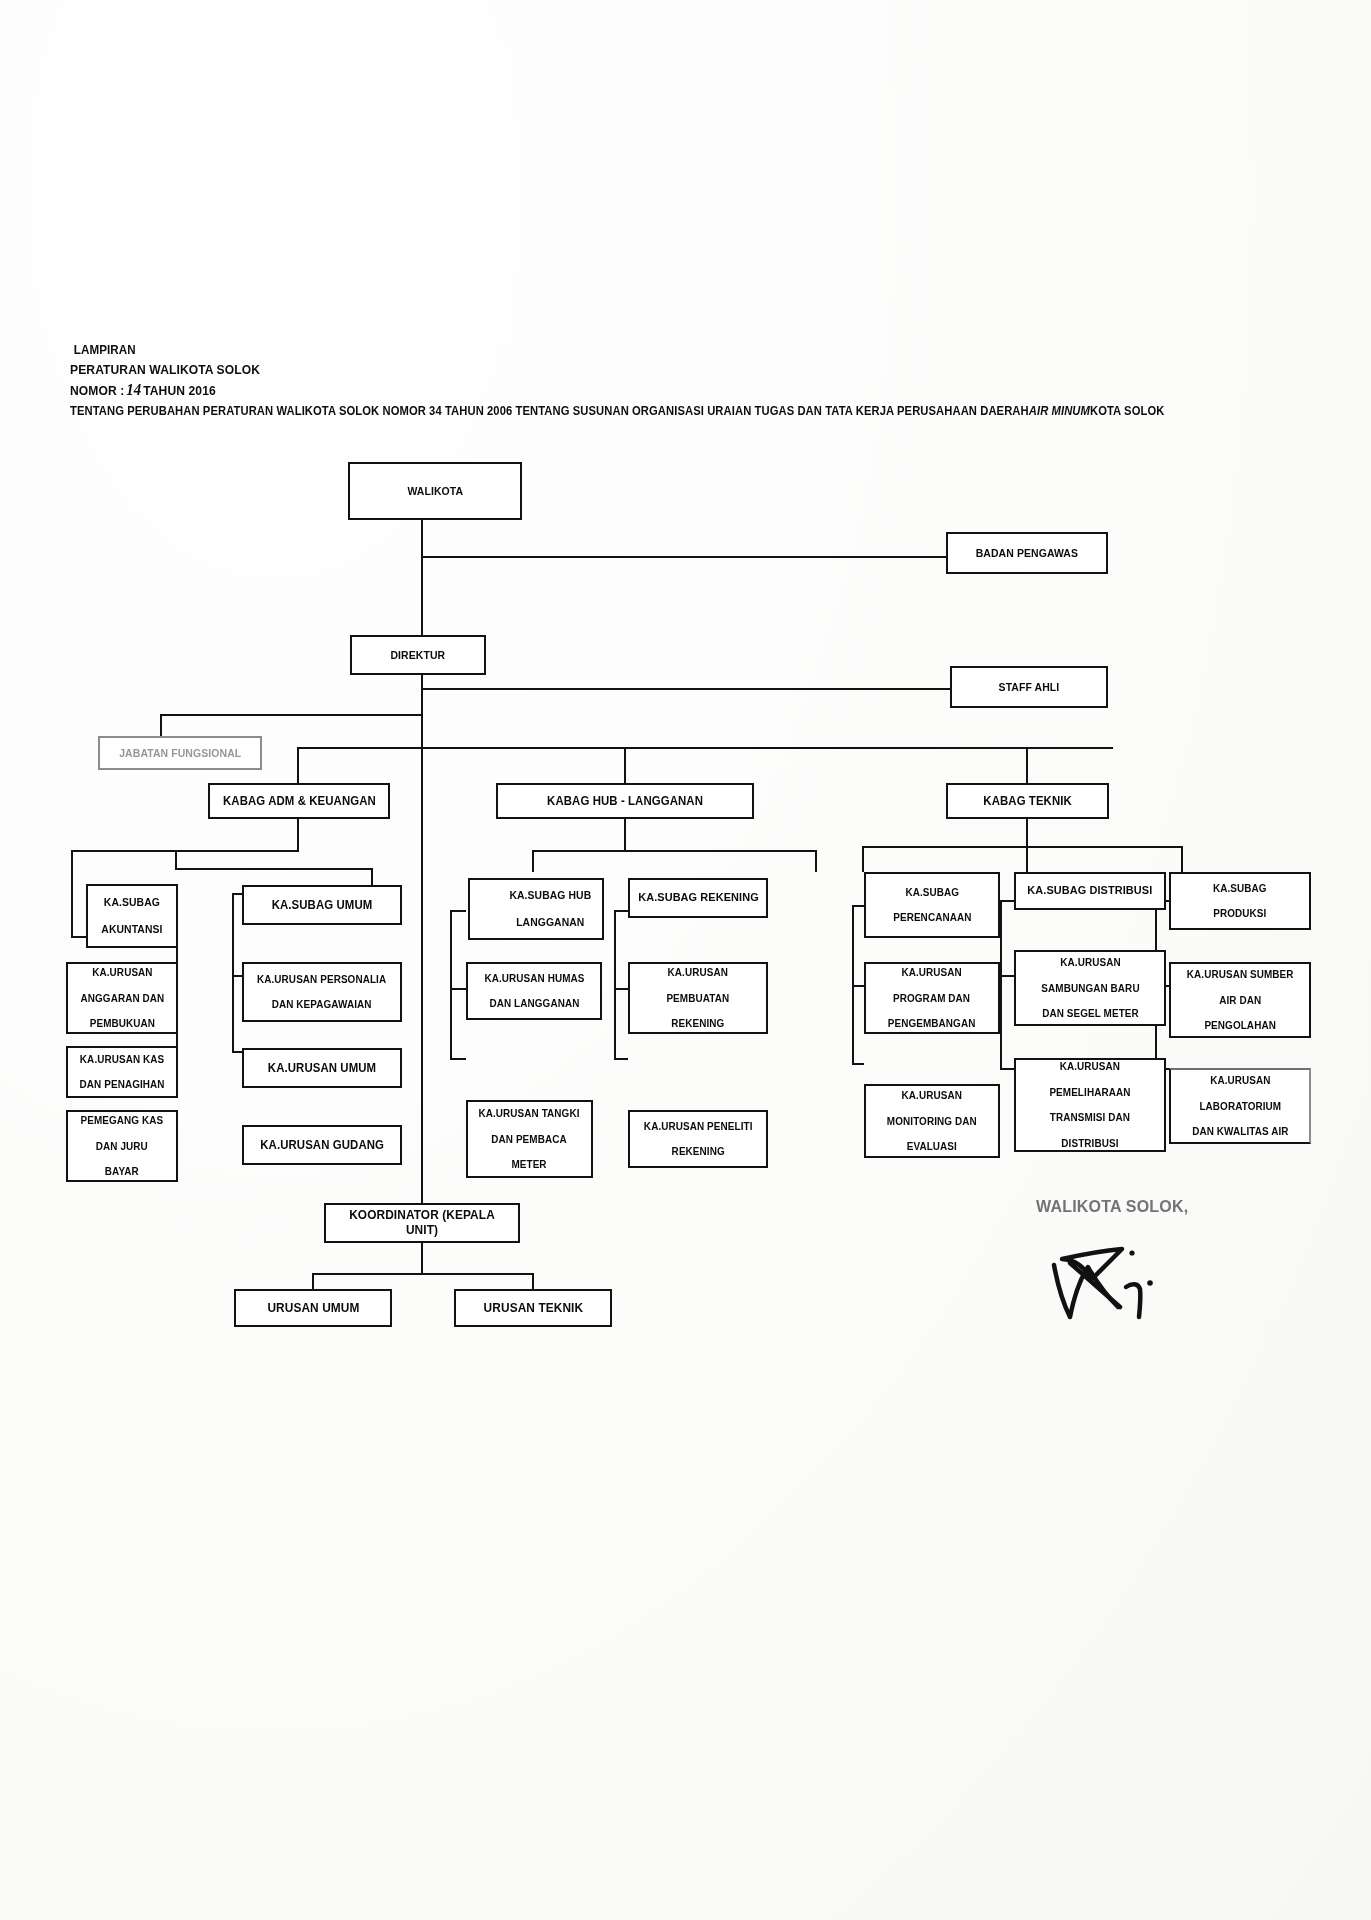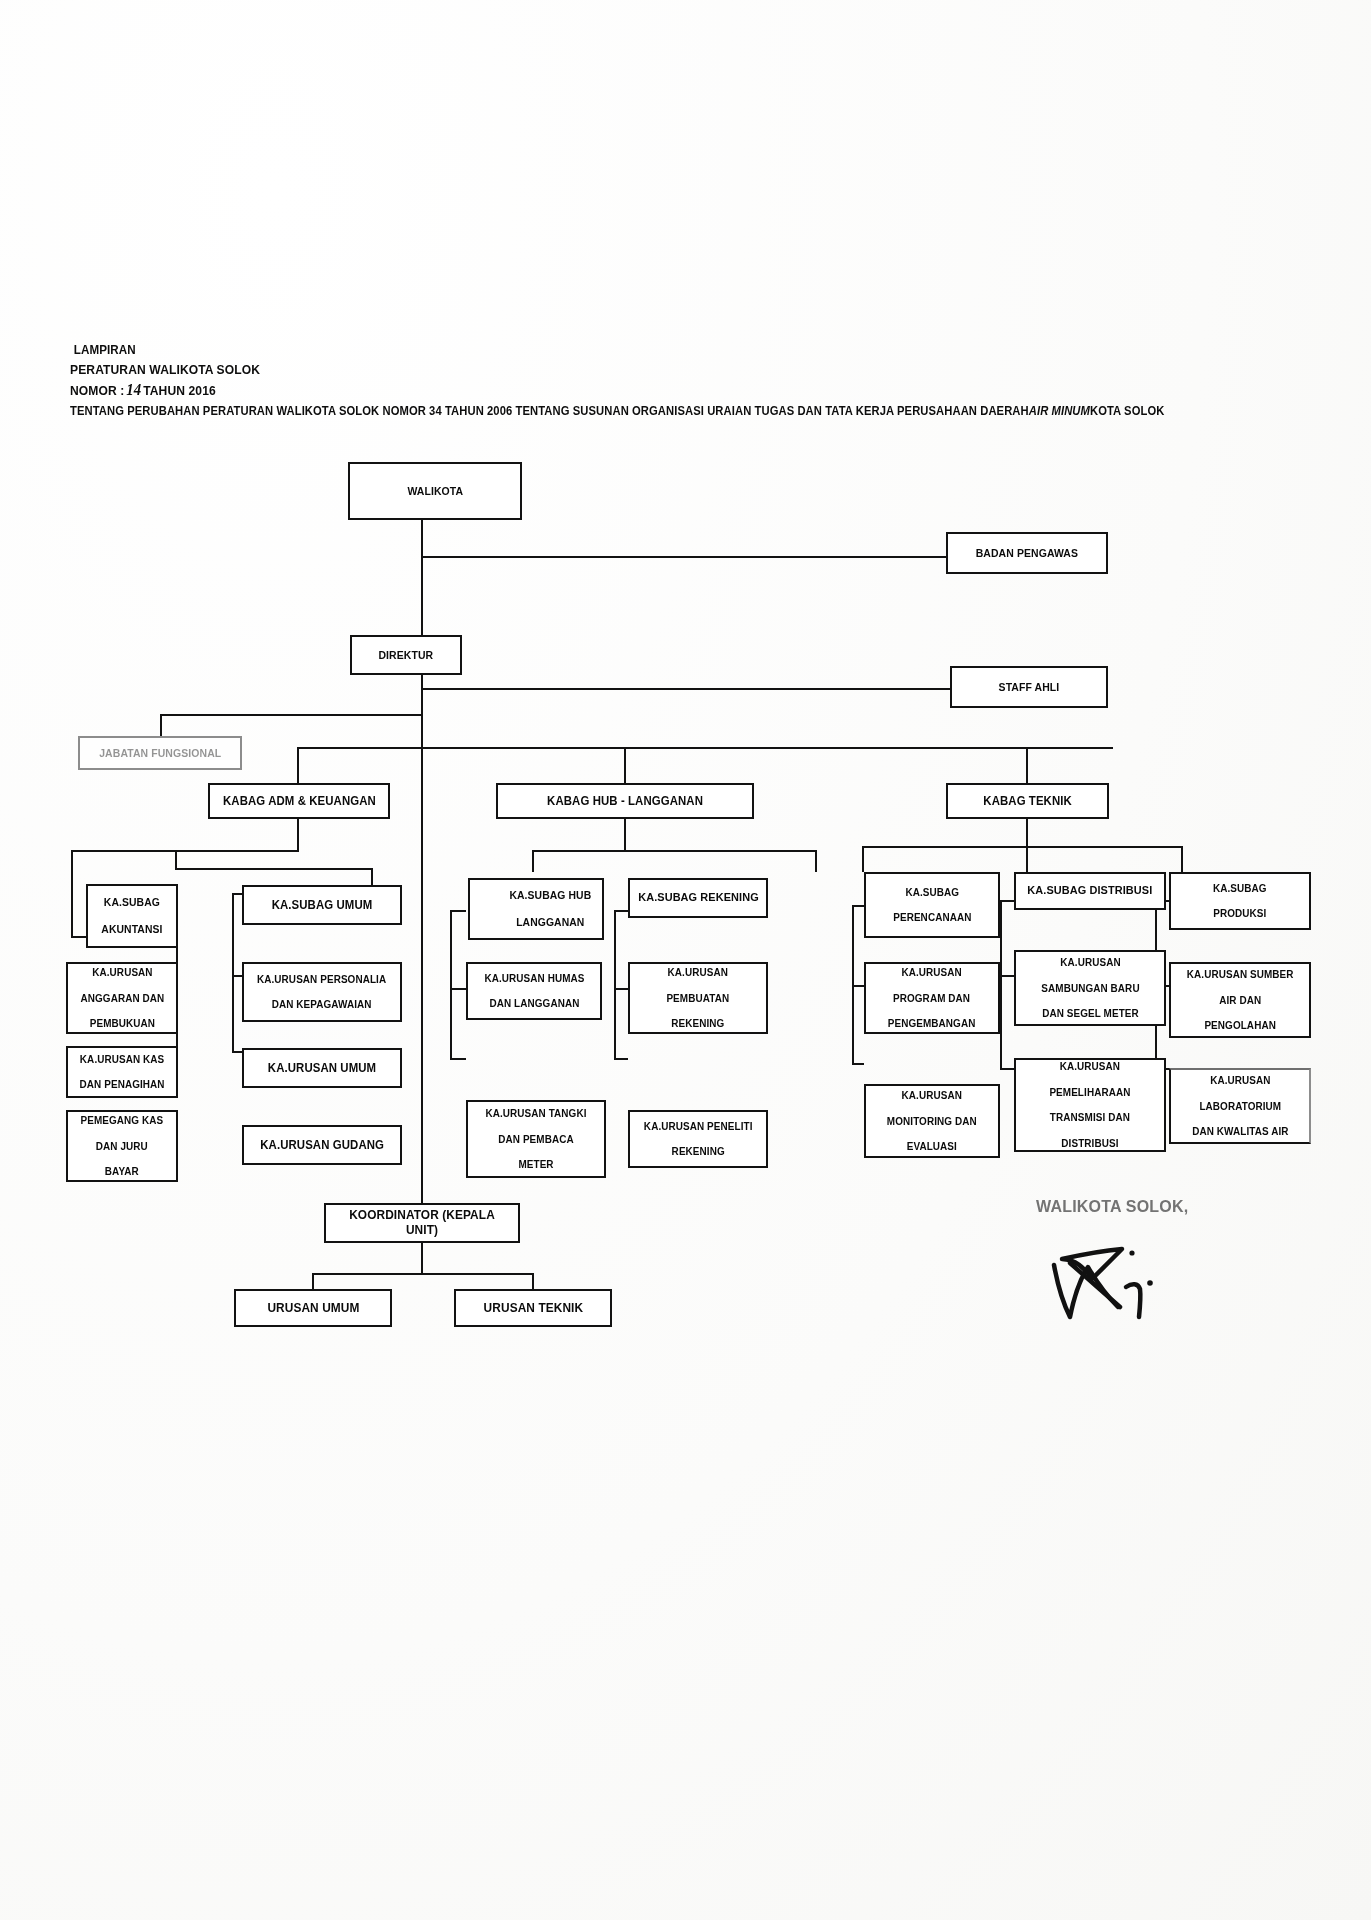--- a/index.html
+++ b/index.html
@@ -74,20 +74,21 @@
   .t115{font-size:11.5px;}
   .t12{font-size:12px;}
   .t125{font-size:12.5px;}
   .t13{font-size:11px;}
 
   
   .node.faded{
     border:2px solid #3b3b3b;
     opacity:.58;
     border-style:solid;
+    margin-left:20px;
   }
   .node.faded span{opacity:.75;}
 
   
   .node.edgefade{
     border-right:2px solid #8d8d8d;
     border-top:2px solid #6f6f6f;
   }
 
   
@@ -222,21 +223,21 @@
   <div class="ln lv" style="left:532px;top:1273px;height:18px;"></div>
 
   <div class="node t13" style="left:348px;top:462px;width:174px;height:58px;">
     <span>WALIKOTA</span>
   </div>
 
   <div class="node t13" style="left:946px;top:532px;width:162px;height:42px;">
     <span>BADAN PENGAWAS</span>
   </div>
 
-  <div class="node t13" style="left:350px;top:635px;width:112px;height:40px;">
+  <div class="node t13" style="left:350px;top:635px;width:136px;height:40px;">
     <span>DIREKTUR</span>
   </div>
 
   <div class="node t13" style="left:950px;top:666px;width:158px;height:42px;">
     <span>STAFF AHLI</span>
   </div>
 
   <div class="node faded t11" style="left:78px;top:736px;width:164px;height:34px;">
     <span>JABATAN FUNGSIONAL</span>
   </div>
@@ -301,21 +302,21 @@
       <span>KA.SUBAG HUB</span><br>
       <span>LANGGANAN</span>
     </span>
   </div>
   <div class="node t11" style="left:466px;top:962px;width:136px;height:58px;">
     <span>
       <span>KA.URUSAN HUMAS</span><br>
       <span>DAN LANGGANAN</span>
     </span>
   </div>
-  <div class="node t11" style="left:466px;top:1100px;width:140px;height:78px;justify-content:center;">
+  <div class="node t11" style="left:466px;top:1100px;width:127px;height:78px;justify-content:center;">
     <span>
       <span>KA.URUSAN TANGKI</span><br>
       <span>DAN PEMBACA</span><br>
       <span>METER</span>
     </span>
   </div>
 
   <div class="node t115" style="left:628px;top:878px;width:140px;height:40px;">
     <span>KA.SUBAG REKENING</span>
   </div>

